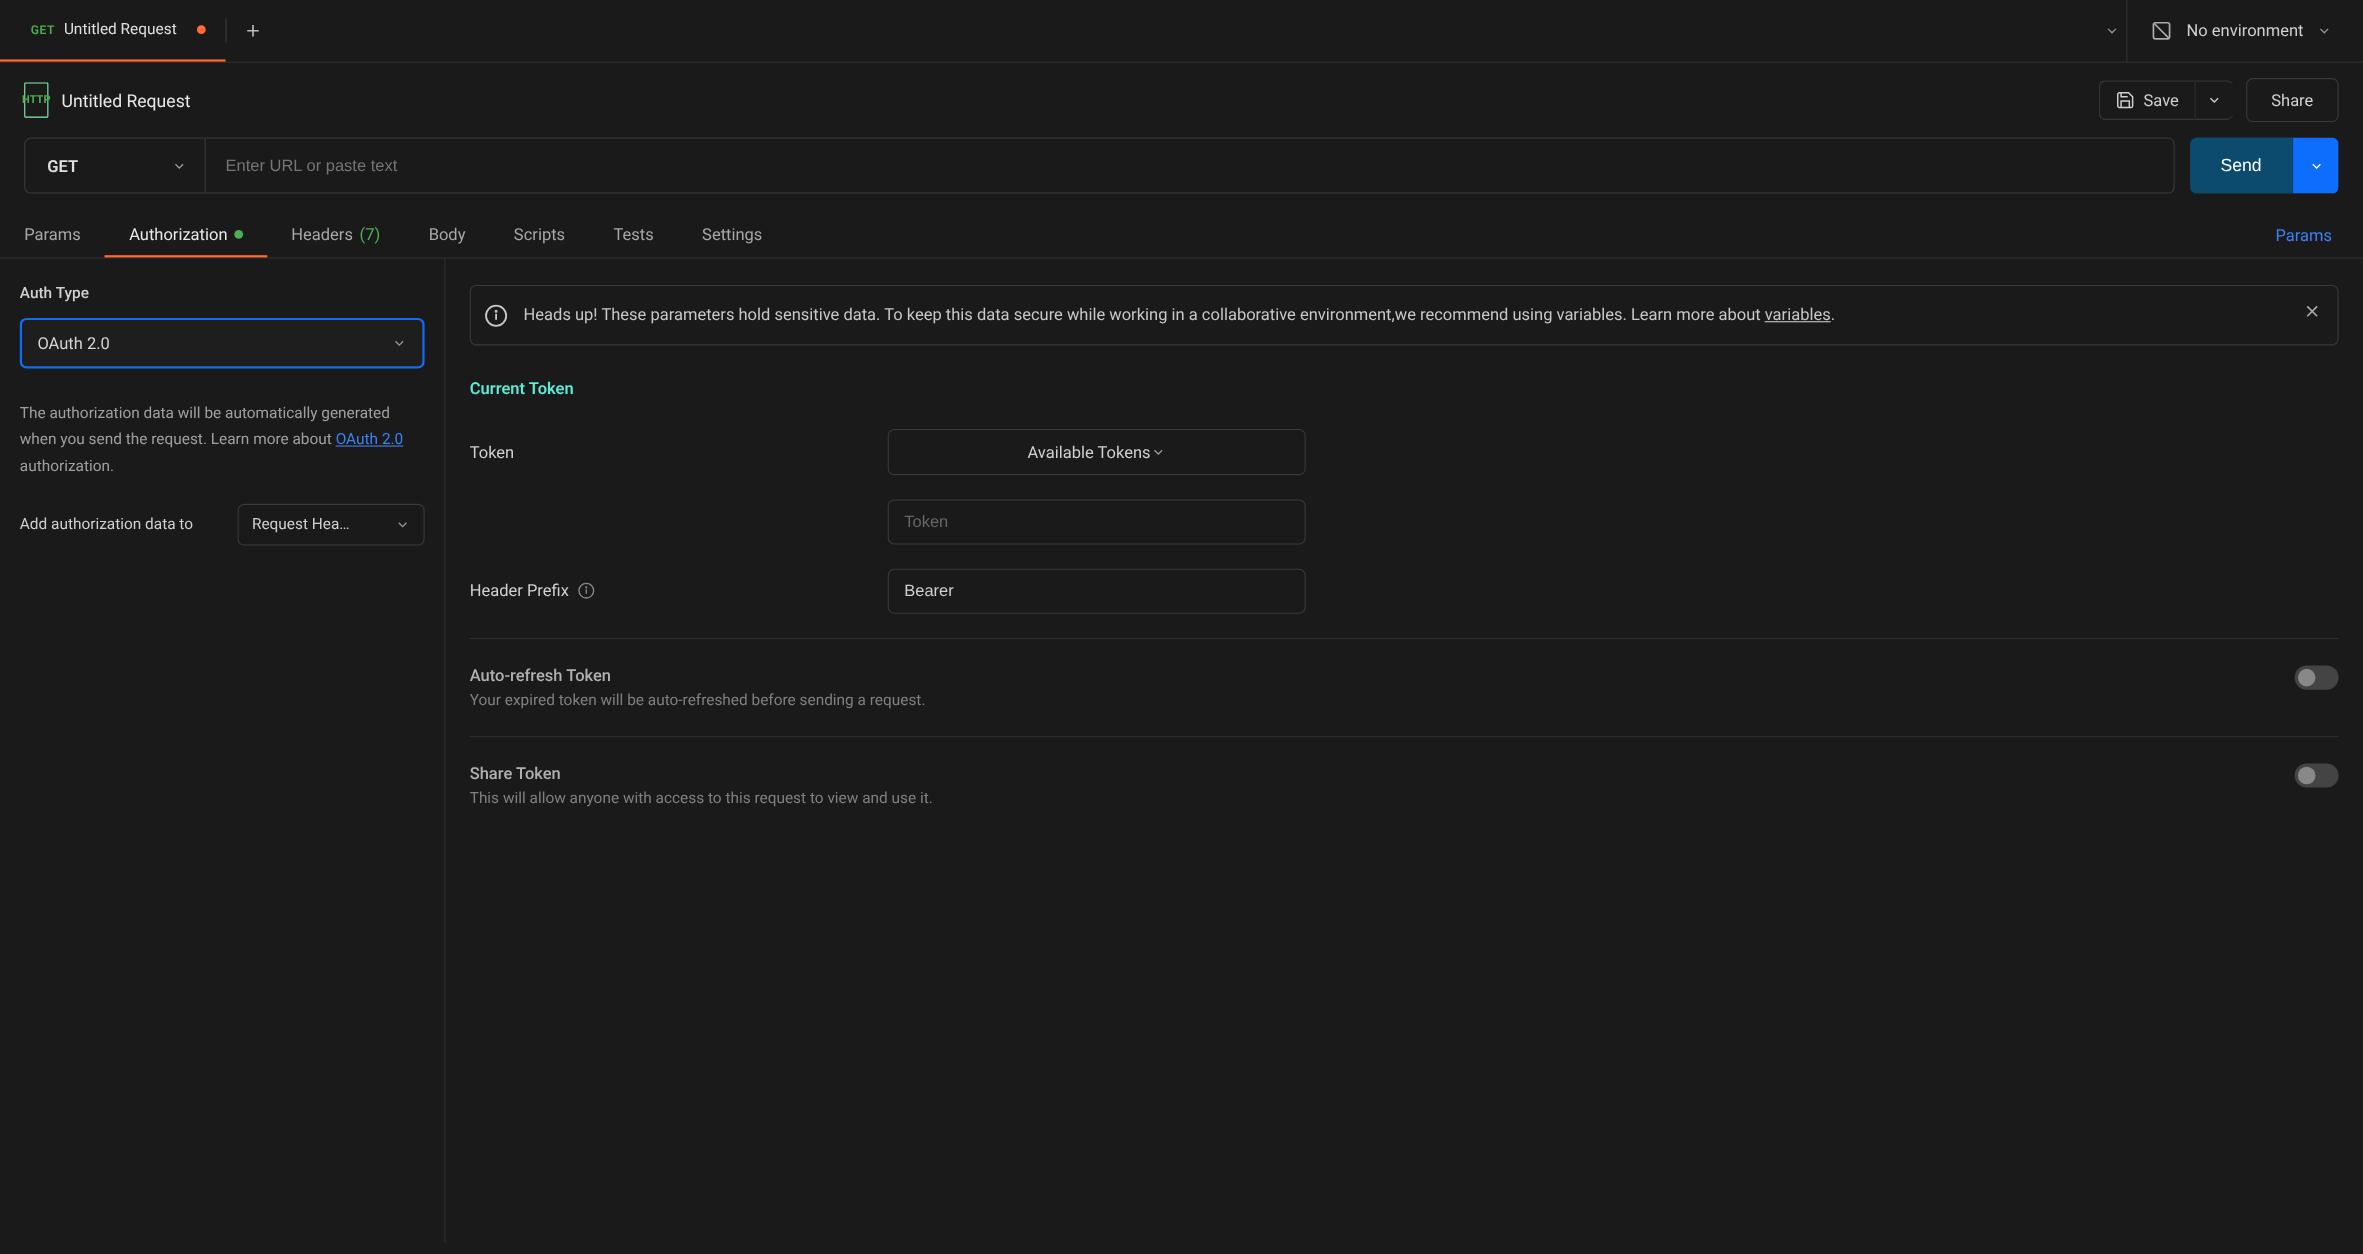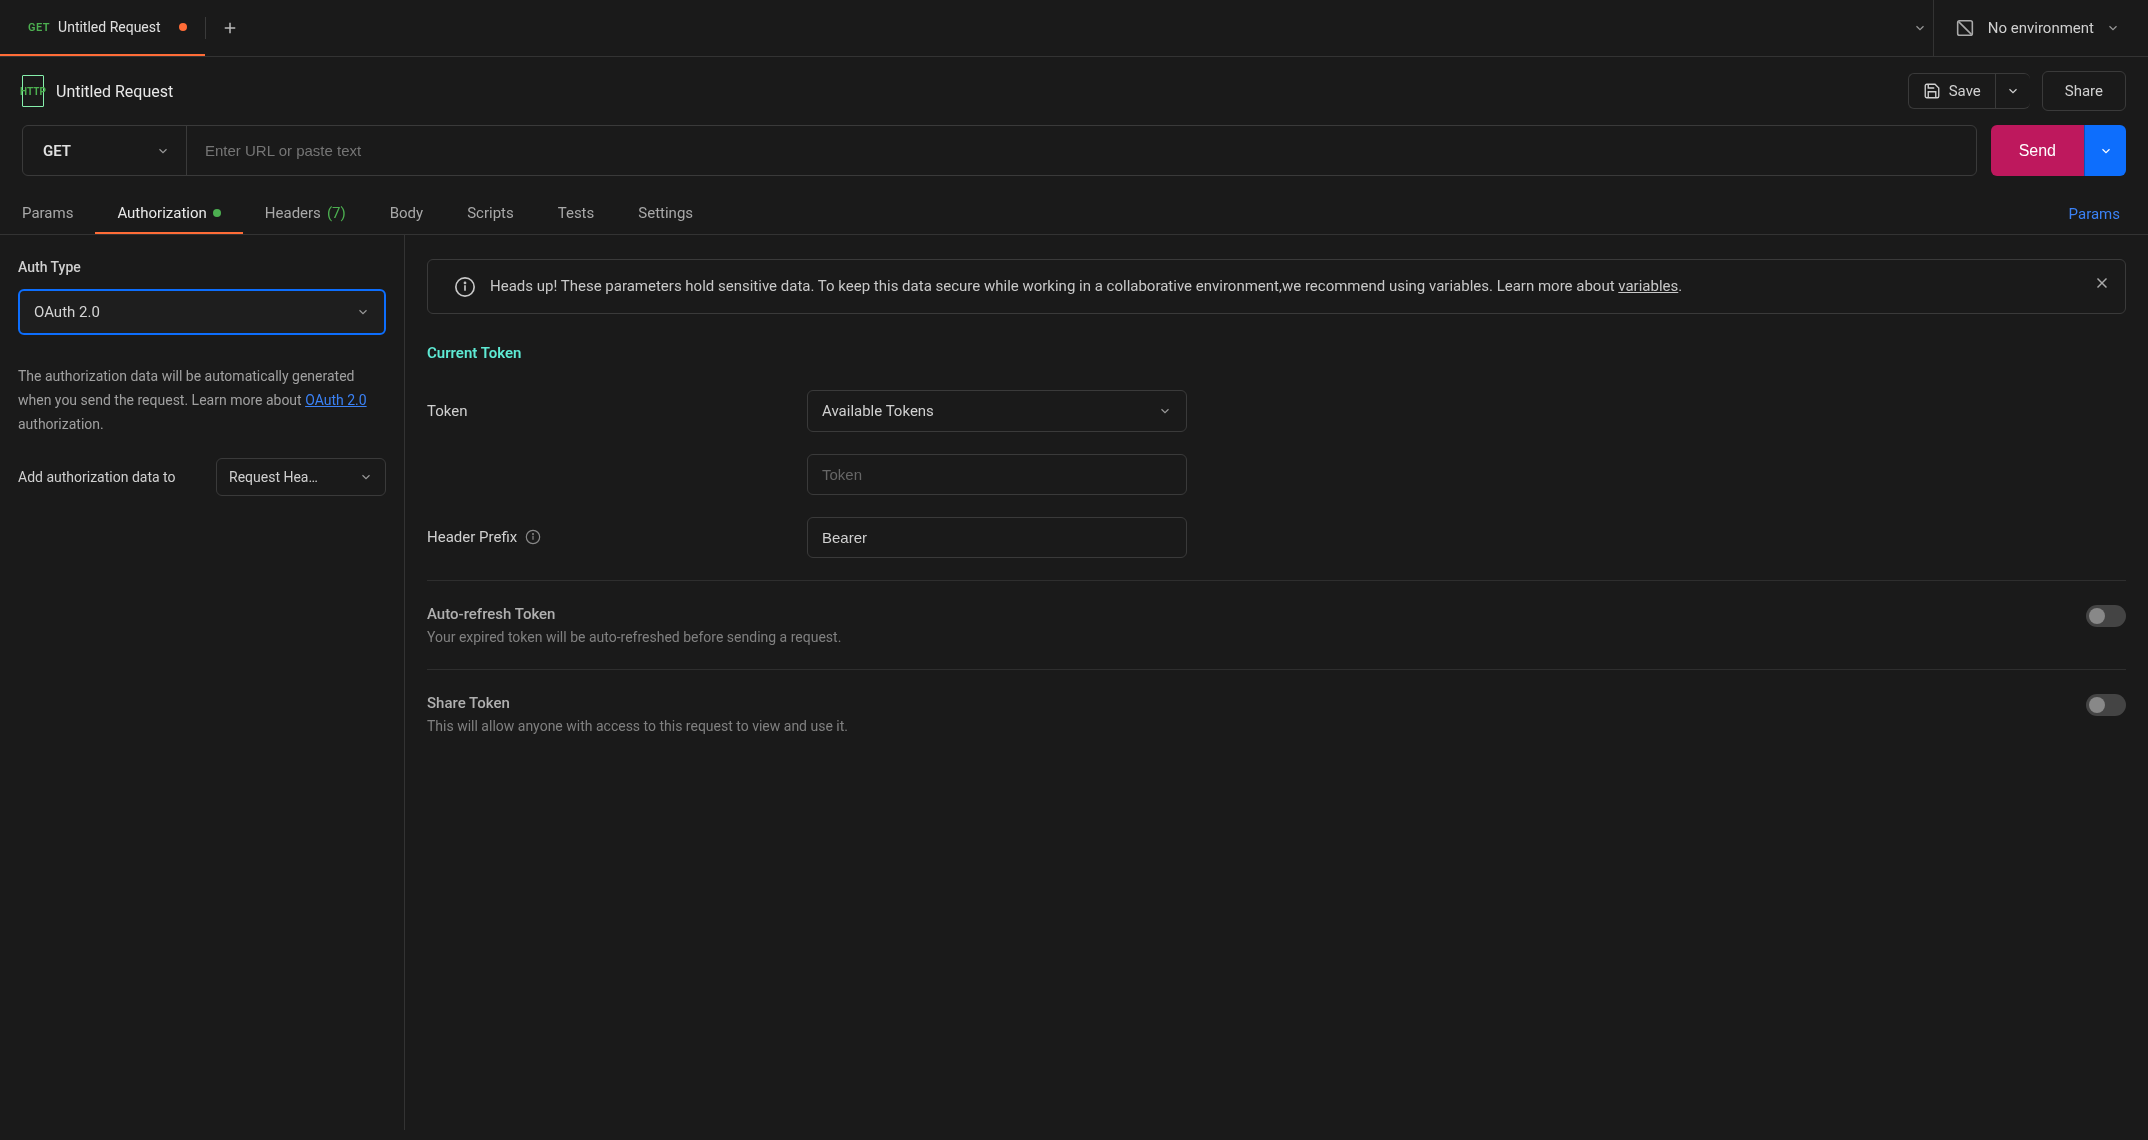--- a/index.html
+++ b/index.html
@@ -101,21 +101,21 @@
     padding: 16px 18px;
     color:#777;
     font-size: 15px;
     cursor:text;
     background:transparent;
     border:none;
     outline:none;
   }
   .send-group { display:flex; }
   .send-btn {
-    background:#be185d;
+    background:#0c4a6e;
     color:white;
     padding: 0 28px;
     display:flex; align-items:center;
     border-radius: 6px 0 0 6px;
     font-size:16px;
     font-weight:500;
     cursor:pointer;
     border:none;
   }
   .send-caret {
@@ -183,21 +183,21 @@
     width: 170px;
     color:#d0d0d0;
     overflow:hidden;
   }
   .plain-select span:first-child { overflow:hidden; text-overflow:ellipsis; white-space:nowrap; }
 
   .right-pane { flex:1; padding: 24px 22px; overflow-y:auto; }
   .notice {
     border:1px solid #3a3a3a;
     border-radius:6px;
-    padding: 14px 26px;
+    padding: 14px 12px;
     display:flex;
     gap: 14px;
     align-items:flex-start;
     position:relative;
   }
   .notice-icon { flex-shrink:0; margin-top:2px; }
   .notice-text { font-size:15px; color:#c8c8c8; line-height:1.65; }
   .notice-text a { color:#c8c8c8; text-decoration:underline; cursor:pointer; }
   .notice-close { position:absolute; right:14px; top:14px; cursor:pointer; color:#aaa; }
 
@@ -209,21 +209,21 @@
   .control-select, .control-input {
     width:100%;
     border:1px solid #3a3a3a;
     border-radius:6px;
     padding: 11px 14px;
     font-size:15px;
     color:#d0d0d0;
     background:transparent;
     outline:none;
   }
-  .control-select { display:flex; justify-content:space-between; align-items:center; cursor:pointer; }
+  .control-select { display:flex; justify-content:center; align-items:center; cursor:pointer; }
   .control-input::placeholder { color:#666; }
 
   .toggle-row {
     display:flex; align-items:flex-start; justify-content:space-between;
     padding: 24px 0;
     border-top: 1px solid #2e2e2e;
   }
   .toggle-row:first-of-type { border-top:none; margin-top: 20px; padding-top: 10px; }
   .toggle-text .toggle-title { font-size:15px; color:#b0b0b0; font-weight:500; margin-bottom:6px; }
   .toggle-text .toggle-desc { font-size:14px; color:#808080; }

